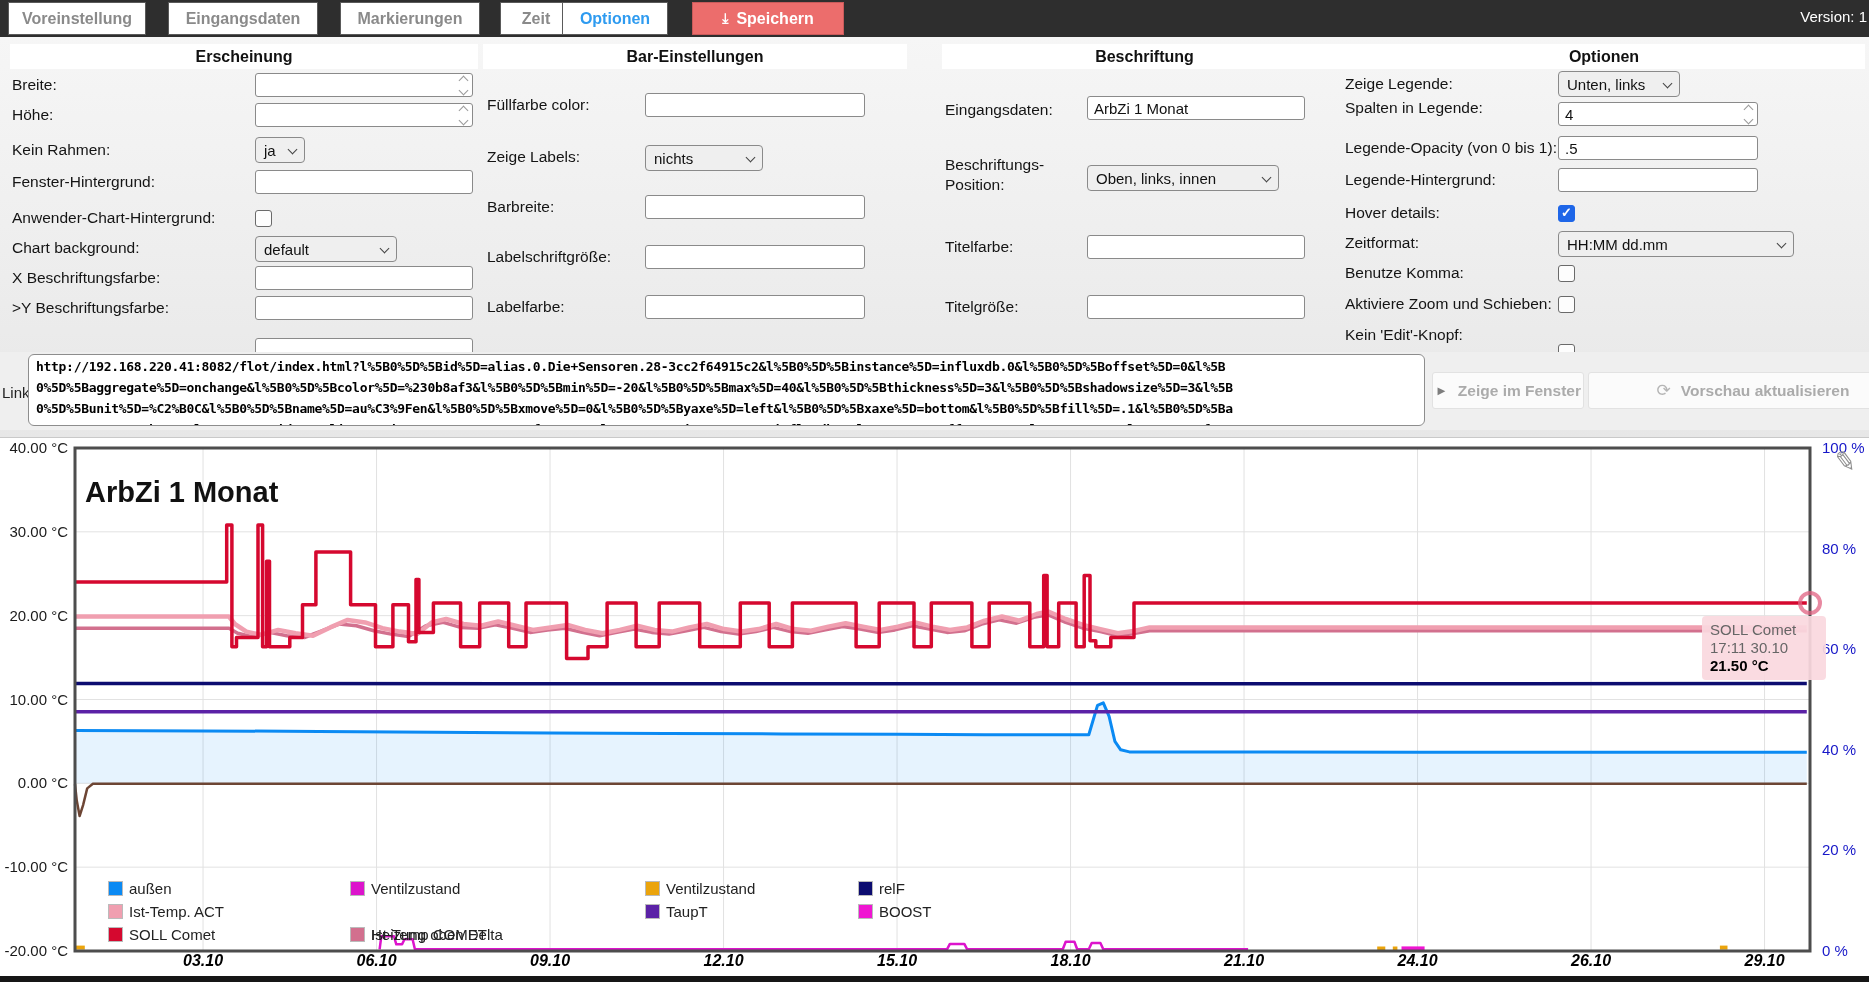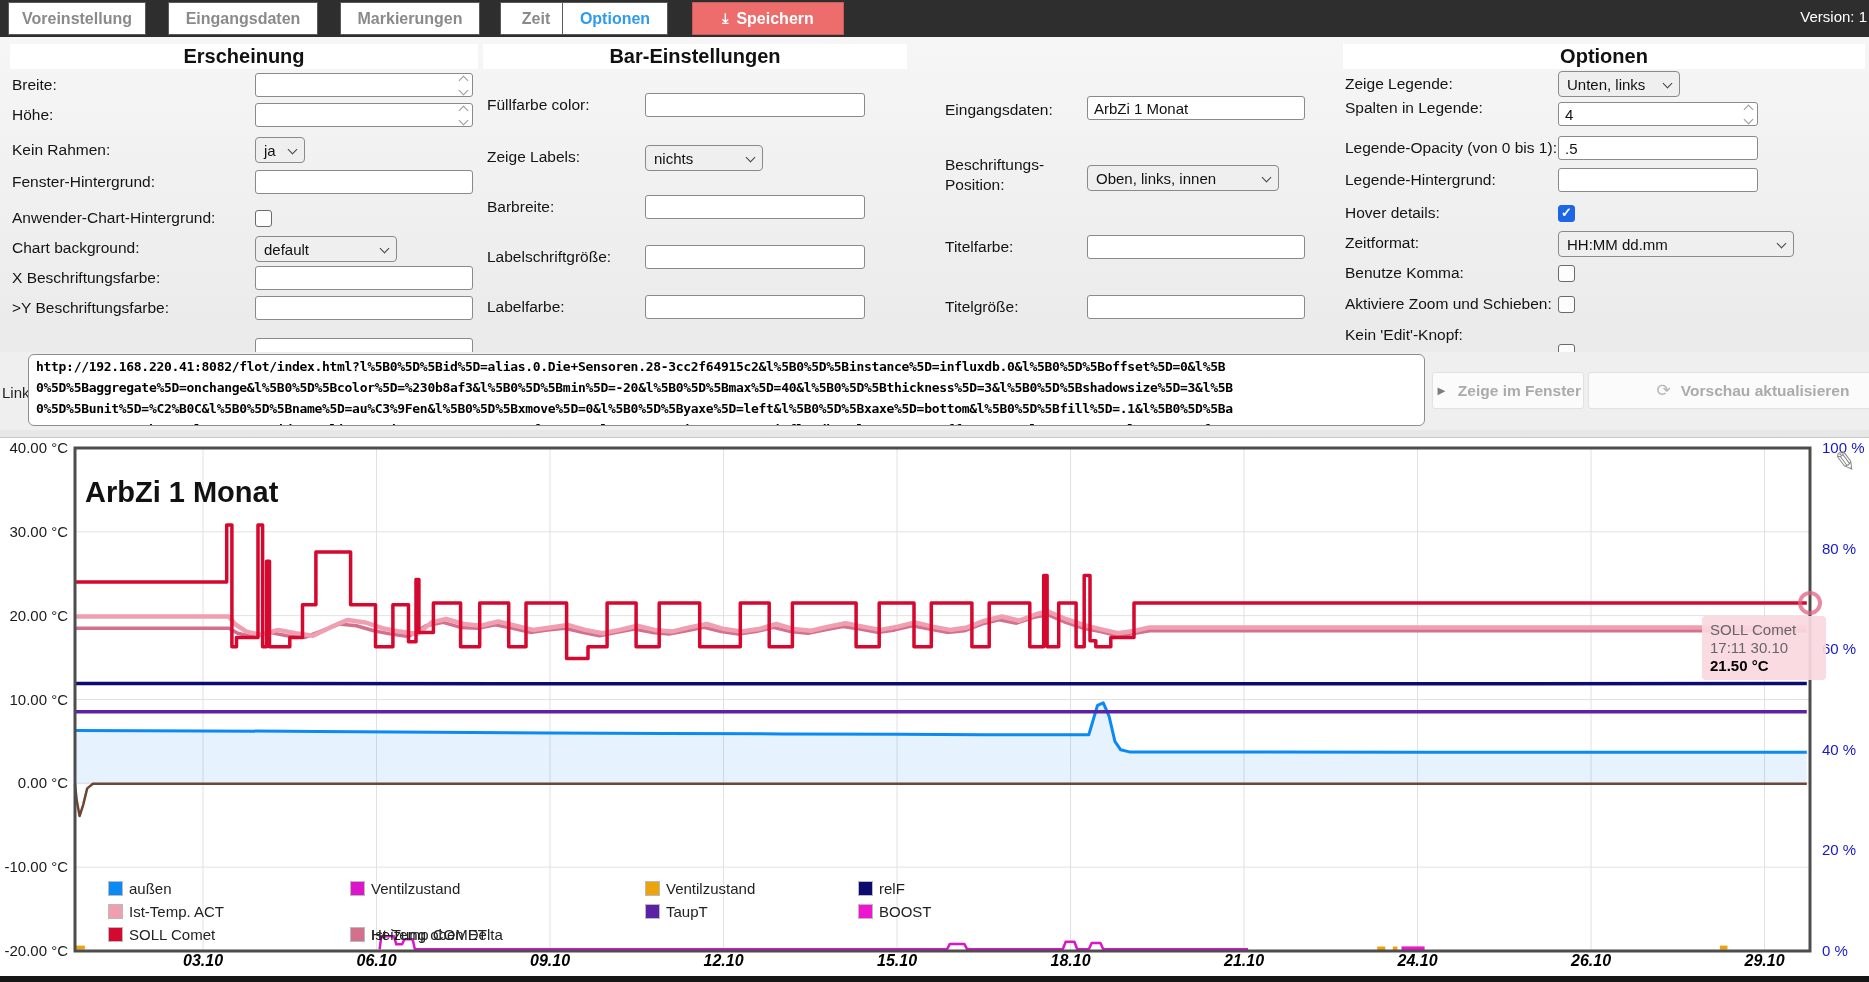--- a/index.html
+++ b/index.html
@@ -12,21 +12,21 @@
        font-size:16px;font-weight:bold;color:#8a8a8a;cursor:pointer;}
   .tab.active{color:#2e9bf0;}
   .savebtn{position:absolute;top:2px;height:33px;background:#ec6d6c;border:1px solid #c85a5a;
        box-sizing:border-box;display:flex;align-items:center;justify-content:center;gap:8px;
        font-size:16px;font-weight:bold;color:#fff;cursor:pointer;}
   .version{position:absolute;right:2px;top:8px;color:#fff;font-size:15px;}
   
   .form-panel{position:absolute;left:0;top:37px;width:1869px;height:400px;
        background:linear-gradient(#f6f6f6,#e7e7e7);}
   .colhead{position:absolute;top:7px;height:25px;background:#fff;text-align:center;
-       font-size:20px;font-weight:bold;color:#111;line-height:25px;}
+       font-size:16px;font-weight:bold;color:#111;line-height:25px;}
   .lbl{position:absolute;font-size:15.5px;color:#141414;line-height:20px;white-space:nowrap;}
   .tin{position:absolute;height:24px;box-sizing:border-box;border:1px solid #8a8a8a;
        border-radius:3px;background:#fff;font-size:15px;padding:0 6px;
        font-family:"Liberation Sans",sans-serif;color:#111;}
   .numwrap{position:absolute;height:24px;box-sizing:border-box;border:1px solid #8a8a8a;
        border-radius:3px;background:#fff;display:flex;align-items:center;}
   .numwrap input{flex:1;border:none;outline:none;font-size:15px;padding:0 6px;min-width:0;
        font-family:"Liberation Sans",sans-serif;color:#111;background:transparent;}
   .spin{width:18px;height:100%;display:flex;flex-direction:column;align-items:center;
        justify-content:center;gap:3px;cursor:pointer;}
@@ -82,20 +82,21 @@
   <div class="savebtn" style="left:692px;width:152px">
     <span style="font-size:14px">⤓</span>
     <span>Speichern</span>
   </div>
   <div class="version">Version: 1</div>
 </div>
 
 <div class="form-panel">
   <div class="colhead" style="left:10px;width:468px">Erscheinung</div>
   <div class="colhead" style="left:483px;width:424px">Bar-Einstellungen</div>
+  <div class="colhead" style="left:942px;width:405px">Beschriftung</div>
   <div class="colhead" style="left:1343px;width:522px">Optionen</div>
 
   <span class="lbl" style="left:12px;top:38px">Breite:</span>
   <span class="numwrap" style="left:255px;top:36px;width:218px">
     <input value="" style="">
     <span class="spin">
         <span class="chv up"></span>
         <span class="chv dn"></span>
       </span>
   </span>

